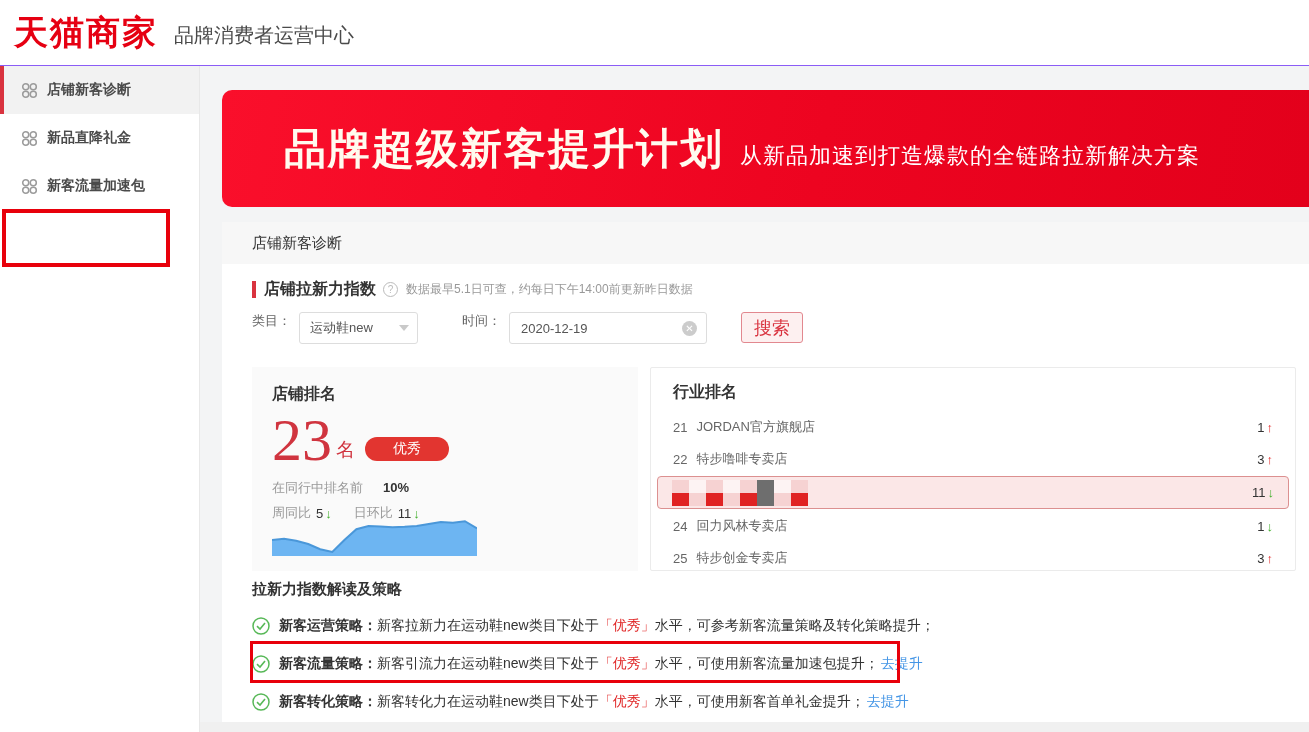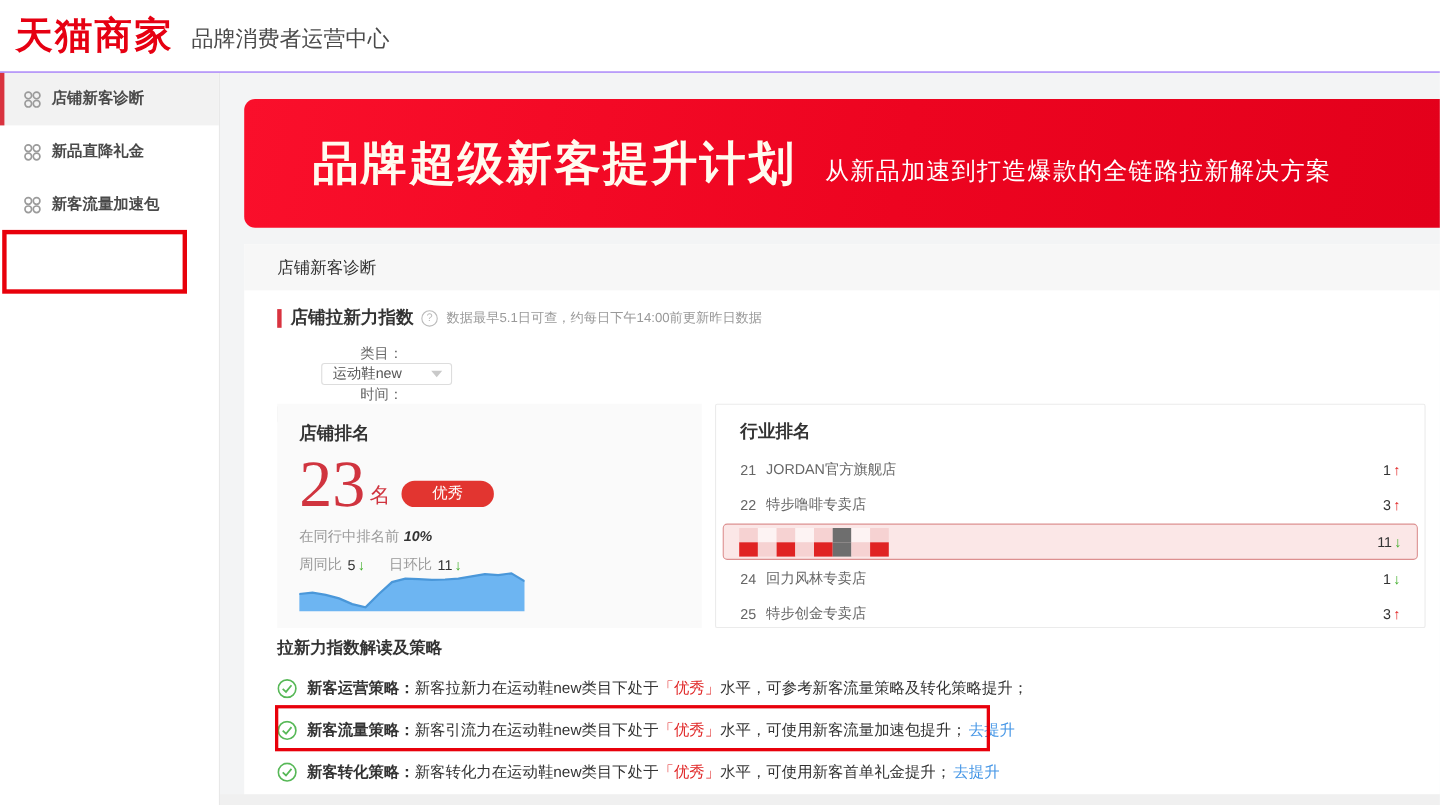--- a/index.html
+++ b/index.html
@@ -17,50 +17,50 @@
   
   .sidebar { position:absolute; top:66px; left:0; width:200px; height:666px; background:#fff; border-right:1px solid #e8e8e8; z-index:4; }
   .side-item { height:48px; display:flex; align-items:center; padding-left:17px; cursor:pointer; border-left:4px solid transparent; }
   .side-item.active { background:#f2f2f2; border-left:4px solid #d9333f; }
   .side-item .icon4 { width:17px; height:17px; margin-right:9px; flex:0 0 auto; }
   .side-item .lbl { font-size:14px; font-weight:700; color:#4a4a4a; }
 
   
   .banner { position:absolute; top:90px; left:222px; width:1087px; height:117px; background:linear-gradient(100deg,#fa0f2b 0%,#ed0420 55%,#e3001b 100%); border-radius:10px 0 0 10px; display:flex; align-items:center; padding-left:62px; z-index:3; }
   .banner-title { color:#fffbef; font-size:42px; font-weight:900; letter-spacing:2px; }
-  .banner-sub { color:#fff; font-size:22px; margin-left:26px; margin-top:14px; letter-spacing:1px; }
+  .banner-sub { color:#fff; font-size:22px; margin-left:16px; margin-top:14px; letter-spacing:1px; }
 
   
   .panel { position:absolute; top:222px; left:222px; width:1087px; height:500px; background:#fff; z-index:2; }
   .section-bar { position:absolute; top:0; left:0; right:0; height:42px; background:#f7f7f7; display:flex; align-items:center; padding-left:30px; font-size:15px; color:#333; }
 
   .index-row { position:absolute; top:57px; left:30px; display:flex; align-items:center; }
   .red-bar { width:4px; height:17px; background:#d9333f; margin-right:8px; }
   .index-title { font-size:16px; font-weight:700; color:#333; }
   .q-icon { width:15px; height:15px; border:1px solid #bbb; border-radius:50%; color:#bbb; font-size:10px; display:flex; align-items:center; justify-content:center; margin:0 8px 0 7px; }
   .index-note { font-size:12px; color:#999; }
 
-  .filter-row { position:absolute; top:90px; left:30px; height:32px; display:flex; align-items:center;flex-direction:column; }
+  .filter-row { position:absolute; top:90px; left:30px; height:32px; display:flex; align-items:flex-start; }
   .f-label { font-size:13px; color:#666; margin-right:8px; }
   .select-box { width:119px; height:32px; border:1px solid #ddd; border-radius:3px; background:#fff; display:flex; align-items:center; justify-content:space-between; padding:0 8px 0 10px; font-size:13px; color:#555; cursor:pointer; }
   .chev { width:0; height:0; border-left:5px solid transparent; border-right:5px solid transparent; border-top:6px solid #c9c9c9; }
   .gap28 { width:44px; }
   .date-input { width:198px; height:32px; border:1px solid #ddd; border-radius:3px; background:#fff; display:flex; align-items:center; justify-content:space-between; padding:0 9px 0 11px; font-size:13px; color:#555; }
   .clear-ic { width:15px; height:15px; background:#ccc; color:#fff; border-radius:50%; font-size:10px; line-height:15px; text-align:center; cursor:pointer; }
   .search-btn { margin-left:34px; width:62px; height:31px; background:#fdf0f0; border:1px solid #e2888f; border-radius:3px; color:#d9333f; font-size:18px; display:flex; align-items:center; justify-content:center; cursor:pointer; }
 
   
   .card-shop { position:absolute; top:145px; left:30px; width:386px; height:204px; background:#fafafa; padding:17px 20px; }
   .card-title { font-size:16px; font-weight:700; color:#333; }
   .rank-line { display:flex; align-items:flex-end; margin-top:2px; height:62px; }
   .rank-num { font-family:"Liberation Serif","DejaVu Serif",serif; font-size:60px; line-height:58px; color:#d0343f; }
   .rank-unit { font-size:19px; color:#d0343f; margin:0 10px 6px 4px; }
   .badge { background:#e23530; color:#fff; font-size:14px; padding:3px 28px; border-radius:999px; margin-bottom:8px; }
   .pct-line { margin-top:10px; font-size:13px; color:#999; }
-  .pct-line b { color:#333; font-weight:700; margin-left:4px;font-style:italic; }
+  .pct-line b { color:#333; font-weight:700; margin-left:20px; }
   .cmp-line { margin-top:7px; font-size:13px; color:#999; display:flex; align-items:center; }
   .cmp-line .v { color:#333; margin:0 2px 0 5px; }
   .cmp-line .sep { width:22px; }
   .arrow-down { color:#3fae29; font-weight:700; }
   .arrow-up { color:#e02020; font-weight:700; }
   .spark { position:absolute; left:20px; bottom:15px; }
 
   .card-industry { position:absolute; top:145px; left:428px; width:646px; height:204px; background:#fff; border:1px solid #ebebeb; border-radius:2px; padding-top:12px; }
   .ind-title { font-size:16px; font-weight:700; color:#333; padding:2px 22px 8px 22px; }
   .ind-row { height:32px; display:flex; align-items:center; justify-content:space-between; padding:0 22px; font-size:13px; color:#666; }

